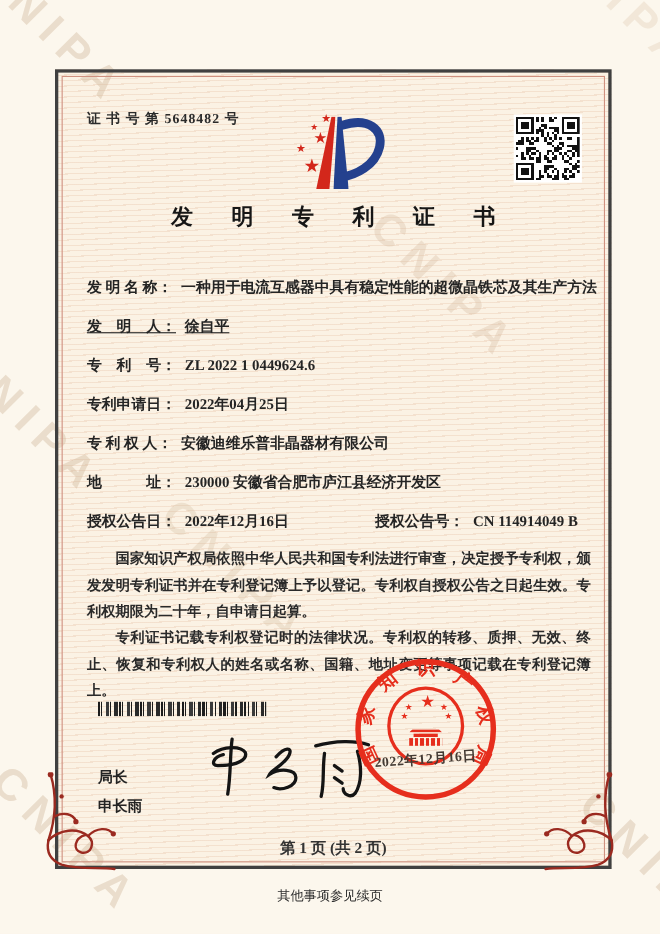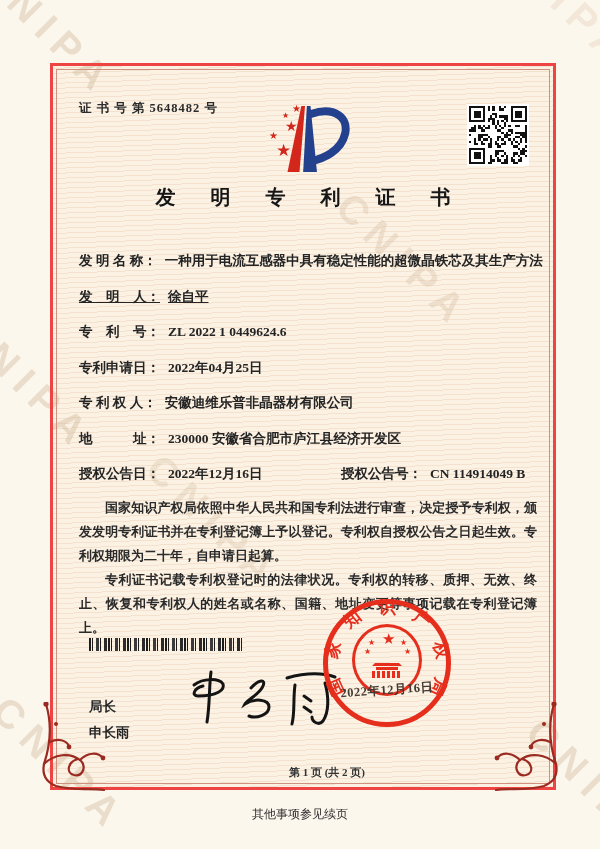--- a/index.html
+++ b/index.html
@@ -30,21 +30,21 @@
     position:absolute;left:50px;top:63px;width:506px;height:727px;z-index:0;
     background:
       repeating-linear-gradient(178deg,
         rgba(227,185,156,0.30) 0px, rgba(227,185,156,0.30) 1px,
         rgba(255,252,246,0) 1px, rgba(255,252,246,0) 5px),
       #fbf2e4;
   }
   
   .frame{
     position:absolute;left:50px;top:63px;width:506px;height:727px;z-index:2;
-    border:3px solid #ef4444;box-sizing:border-box;
+    border:3px solid #404040;box-sizing:border-box;
   }
   .frame::before{
     content:"";position:absolute;inset:3px;border:1px solid #cf9180;pointer-events:none;
   }
   
   .cert-no{position:absolute;left:26px;top:34px;font-size:12.5px;font-weight:bold;letter-spacing:1px;color:#2b2b2b;}
   .title{
     position:absolute;left:0;top:118px;width:100%;margin:0;text-align:center;
     font-size:20px;font-weight:bold;letter-spacing:15px;text-indent:15px;color:#161616;
   }
@@ -103,21 +103,21 @@
   .gate .g1{width:30px;height:3px;background:#e62e1d;margin:0 auto 1px;clip-path:polygon(10% 0,90% 0,100% 100%,0 100%);}
   .gate .g2{width:22px;height:3px;background:#e62e1d;margin:0 auto 1px;}
   .gate .g3{width:30px;height:7px;margin:0 auto;
     background:repeating-linear-gradient(90deg,#e62e1d 0 3px,#fff0 3px 5px);}
   .seal-date{
     position:absolute;left:0;top:94px;width:100%;text-align:center;
     font-size:12.5px;font-weight:bold;color:#433a33;letter-spacing:0.5px;
     transform:rotate(-4deg);
   }
   
-  .page-info{position:absolute;left:0;bottom:7px;width:100%;text-align:center;font-size:11px;font-weight:bold;color:#333;padding-left:24px;}
+  .page-info{position:absolute;left:0;bottom:7px;width:100%;text-align:center;font-size:14px;font-weight:bold;color:#333;}
   .continuation{position:absolute;left:0;top:806px;width:100%;text-align:center;font-size:12px;font-weight:normal;color:#2e2e2e;z-index:2;}
   
   .orn{position:absolute;z-index:3;}
   .orn-bl{left:36px;top:702px;}
   .orn-br{left:494px;top:702px;transform:scaleX(-1);}
 </style>
 </head>
 <body>
 
 <div class="page">

